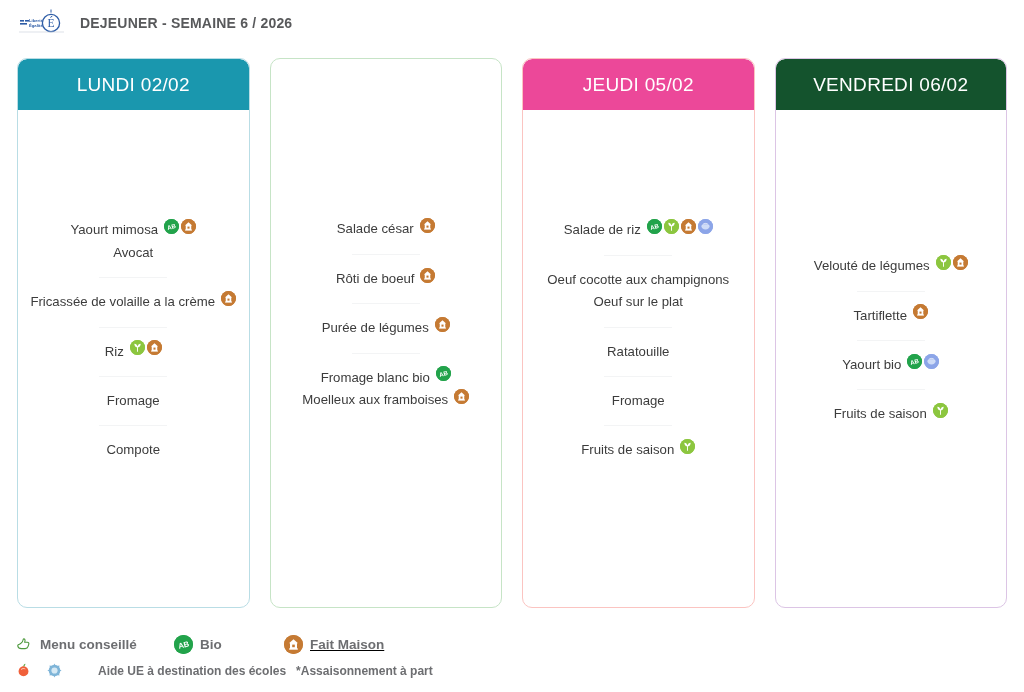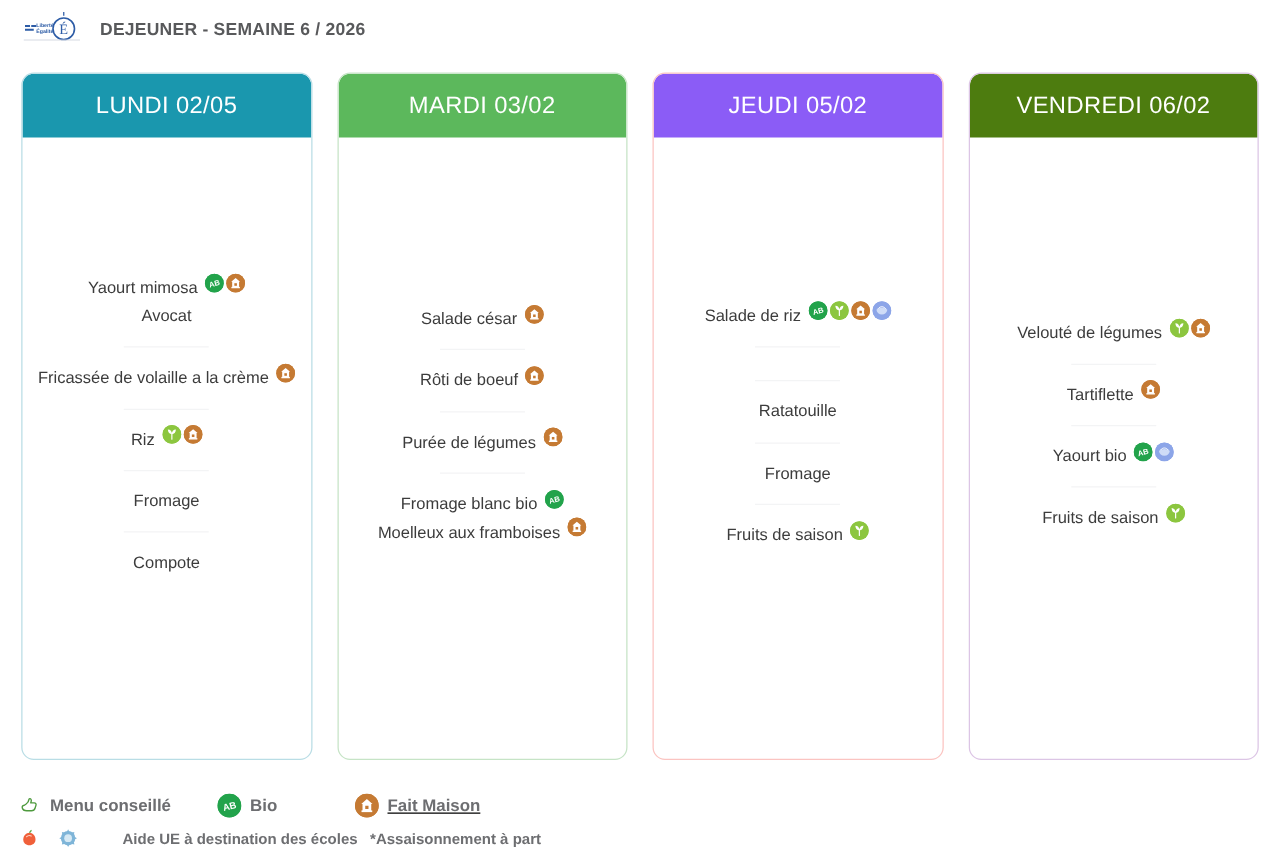--- a/index.html
+++ b/index.html
@@ -122,21 +122,21 @@
         <text x="33" y="18.4" font-size="11.5" fill="#2d5ca6" text-anchor="middle" font-family="Liberation Serif, serif">É</text>
         <path d="M33 3.6 L33 0.5" stroke="#2d5ca6" stroke-width="1"></path>
         <line x1="1" y1="23" x2="46" y2="23" stroke="#cfd4de" stroke-width="0.7"></line>
       </svg>
     </span>
     <span class="page-title">DEJEUNER - SEMAINE 6 / 2026</span>
   </div>
 
   <div class="cards">
       <div class="card" style="border-color: rgb(185, 221, 229);">
-        <div class="card-head" style="background: rgb(26, 151, 174);">LUNDI 02/05</div>
+        <div class="card-head" style="background: rgb(26, 151, 174);">LUNDI 02/02</div>
         <div class="card-body">
           <div class="course">
             <div class="dish">
               <span class="dish-name">Yaourt mimosa</span>
               <span class="badges">
                 <span class="badge b-bio">
                   <svg width="15" height="15" viewBox="0 0 19 19">
                     <circle cx="9.5" cy="9.5" r="9.5" fill="#22a34b"></circle>
                     <text x="9.5" y="12.6" font-size="7.6" fill="#ffffff" text-anchor="middle" font-family="Liberation Sans, sans-serif" font-weight="bold" transform="rotate(-14 9.5 9.5)">AB</text>
                   </svg>
@@ -203,21 +203,20 @@
           </div>
           <div class="sep"></div>
           <div class="course">
             <div class="dish">
               <span class="dish-name">Compote</span>
             </div>
           </div>
         </div>
       </div>
       <div class="card" style="border-color: rgb(198, 228, 198);">
-        <div class="card-head" style="background: rgb(92, 184, 92);">MARDI 03/02</div>
         <div class="card-body">
           <div class="course">
             <div class="dish">
               <span class="dish-name">Salade césar</span>
               <span class="badges">
                 <span class="badge b-maison">
                   <svg width="15" height="15" viewBox="0 0 19 19">
                     <circle cx="9.5" cy="9.5" r="9.5" fill="#c57a33"></circle>
                     <path d="M9.5 4.2 L14 8.2 L13 8.2 L13 14 L6 14 L6 8.2 L5 8.2 Z" fill="#ffffff"></path>
                     <rect x="8.2" y="9.6" width="2.6" height="2.6" fill="#c57a33"></rect>
@@ -282,21 +281,21 @@
                     <rect x="8.2" y="9.6" width="2.6" height="2.6" fill="#c57a33"></rect>
                     <rect x="5.2" y="13.3" width="8.6" height="1.4" fill="#ffffff"></rect>
                   </svg>
                 </span>
               </span>
             </div>
           </div>
         </div>
       </div>
       <div class="card" style="border-color: rgb(251, 196, 193);">
-        <div class="card-head" style="background: #8b5cf6;">JEUDI 05/02</div>
+        <div class="card-head" style="background: #ec4899;">JEUDI 05/02</div>
         <div class="card-body">
           <div class="course">
             <div class="dish">
               <span class="dish-name">Salade de riz</span>
               <span class="badges">
                 <span class="badge b-bio">
                   <svg width="15" height="15" viewBox="0 0 19 19">
                     <circle cx="9.5" cy="9.5" r="9.5" fill="#22a34b"></circle>
                     <text x="9.5" y="12.6" font-size="7.6" fill="#ffffff" text-anchor="middle" font-family="Liberation Sans, sans-serif" font-weight="bold" transform="rotate(-14 9.5 9.5)">AB</text>
                   </svg>
@@ -321,20 +320,28 @@
                   <svg width="15" height="15" viewBox="0 0 19 19">
                     <circle cx="9.5" cy="9.5" r="9.5" fill="#8ca5e8"></circle>
                     <path d="M4 8.5 C4.4 11.4 6.6 13.4 9.5 13.4 C12.4 13.4 14.6 11.4 15 8.5 C13.5 7.2 11.6 6.5 9.5 6.5 C7.4 6.5 5.5 7.2 4 8.5 Z" fill="#cfdcf7"></path>
                     <path d="M5.6 7.6 C6.8 6.2 8.1 5.6 9.5 5.6 C10.9 5.6 12.2 6.2 13.4 7.6" fill="none" stroke="#ffffff" stroke-width="1"></path>
                   </svg>
                 </span>
               </span>
             </div>
           </div>
           <div class="sep"></div>
+          <div class="course">
+            <div class="dish">
+              <span class="dish-name">Oeuf cocotte aux champignons</span>
+            </div>
+            <div class="dish">
+              <span class="dish-name">Oeuf sur le plat</span>
+            </div>
+          </div>
           <div class="sep"></div>
           <div class="course">
             <div class="dish">
               <span class="dish-name">Ratatouille</span>
             </div>
           </div>
           <div class="sep"></div>
           <div class="course">
             <div class="dish">
               <span class="dish-name">Fromage</span>
@@ -352,21 +359,21 @@
                     <path d="M9.5 9.3 C7.2 9.3 5.6 7.6 5.4 4.6 C8.2 4.6 9.5 6.4 9.5 9.3 Z" fill="#ffffff"></path>
                     <path d="M9.5 9.3 C11.8 9.3 13.4 7.6 13.6 4.6 C10.8 4.6 9.5 6.4 9.5 9.3 Z" fill="#ffffff"></path>
                   </svg>
                 </span>
               </span>
             </div>
           </div>
         </div>
       </div>
       <div class="card" style="border-color: rgb(220, 197, 229);">
-        <div class="card-head" style="background: #4d7c0f;">VENDREDI 06/02</div>
+        <div class="card-head" style="background: #14532d;">VENDREDI 06/02</div>
         <div class="card-body">
           <div class="course">
             <div class="dish">
               <span class="dish-name">Velouté de légumes</span>
               <span class="badges">
                 <span class="badge b-veg">
                   <svg width="15" height="15" viewBox="0 0 19 19">
                     <circle cx="9.5" cy="9.5" r="9.5" fill="#8cc63f"></circle>
                     <path d="M9.5 14.4 L9.5 8.2" stroke="#ffffff" stroke-width="1.2" stroke-linecap="round"></path>
                     <path d="M9.5 9.3 C7.2 9.3 5.6 7.6 5.4 4.6 C8.2 4.6 9.5 6.4 9.5 9.3 Z" fill="#ffffff"></path>

